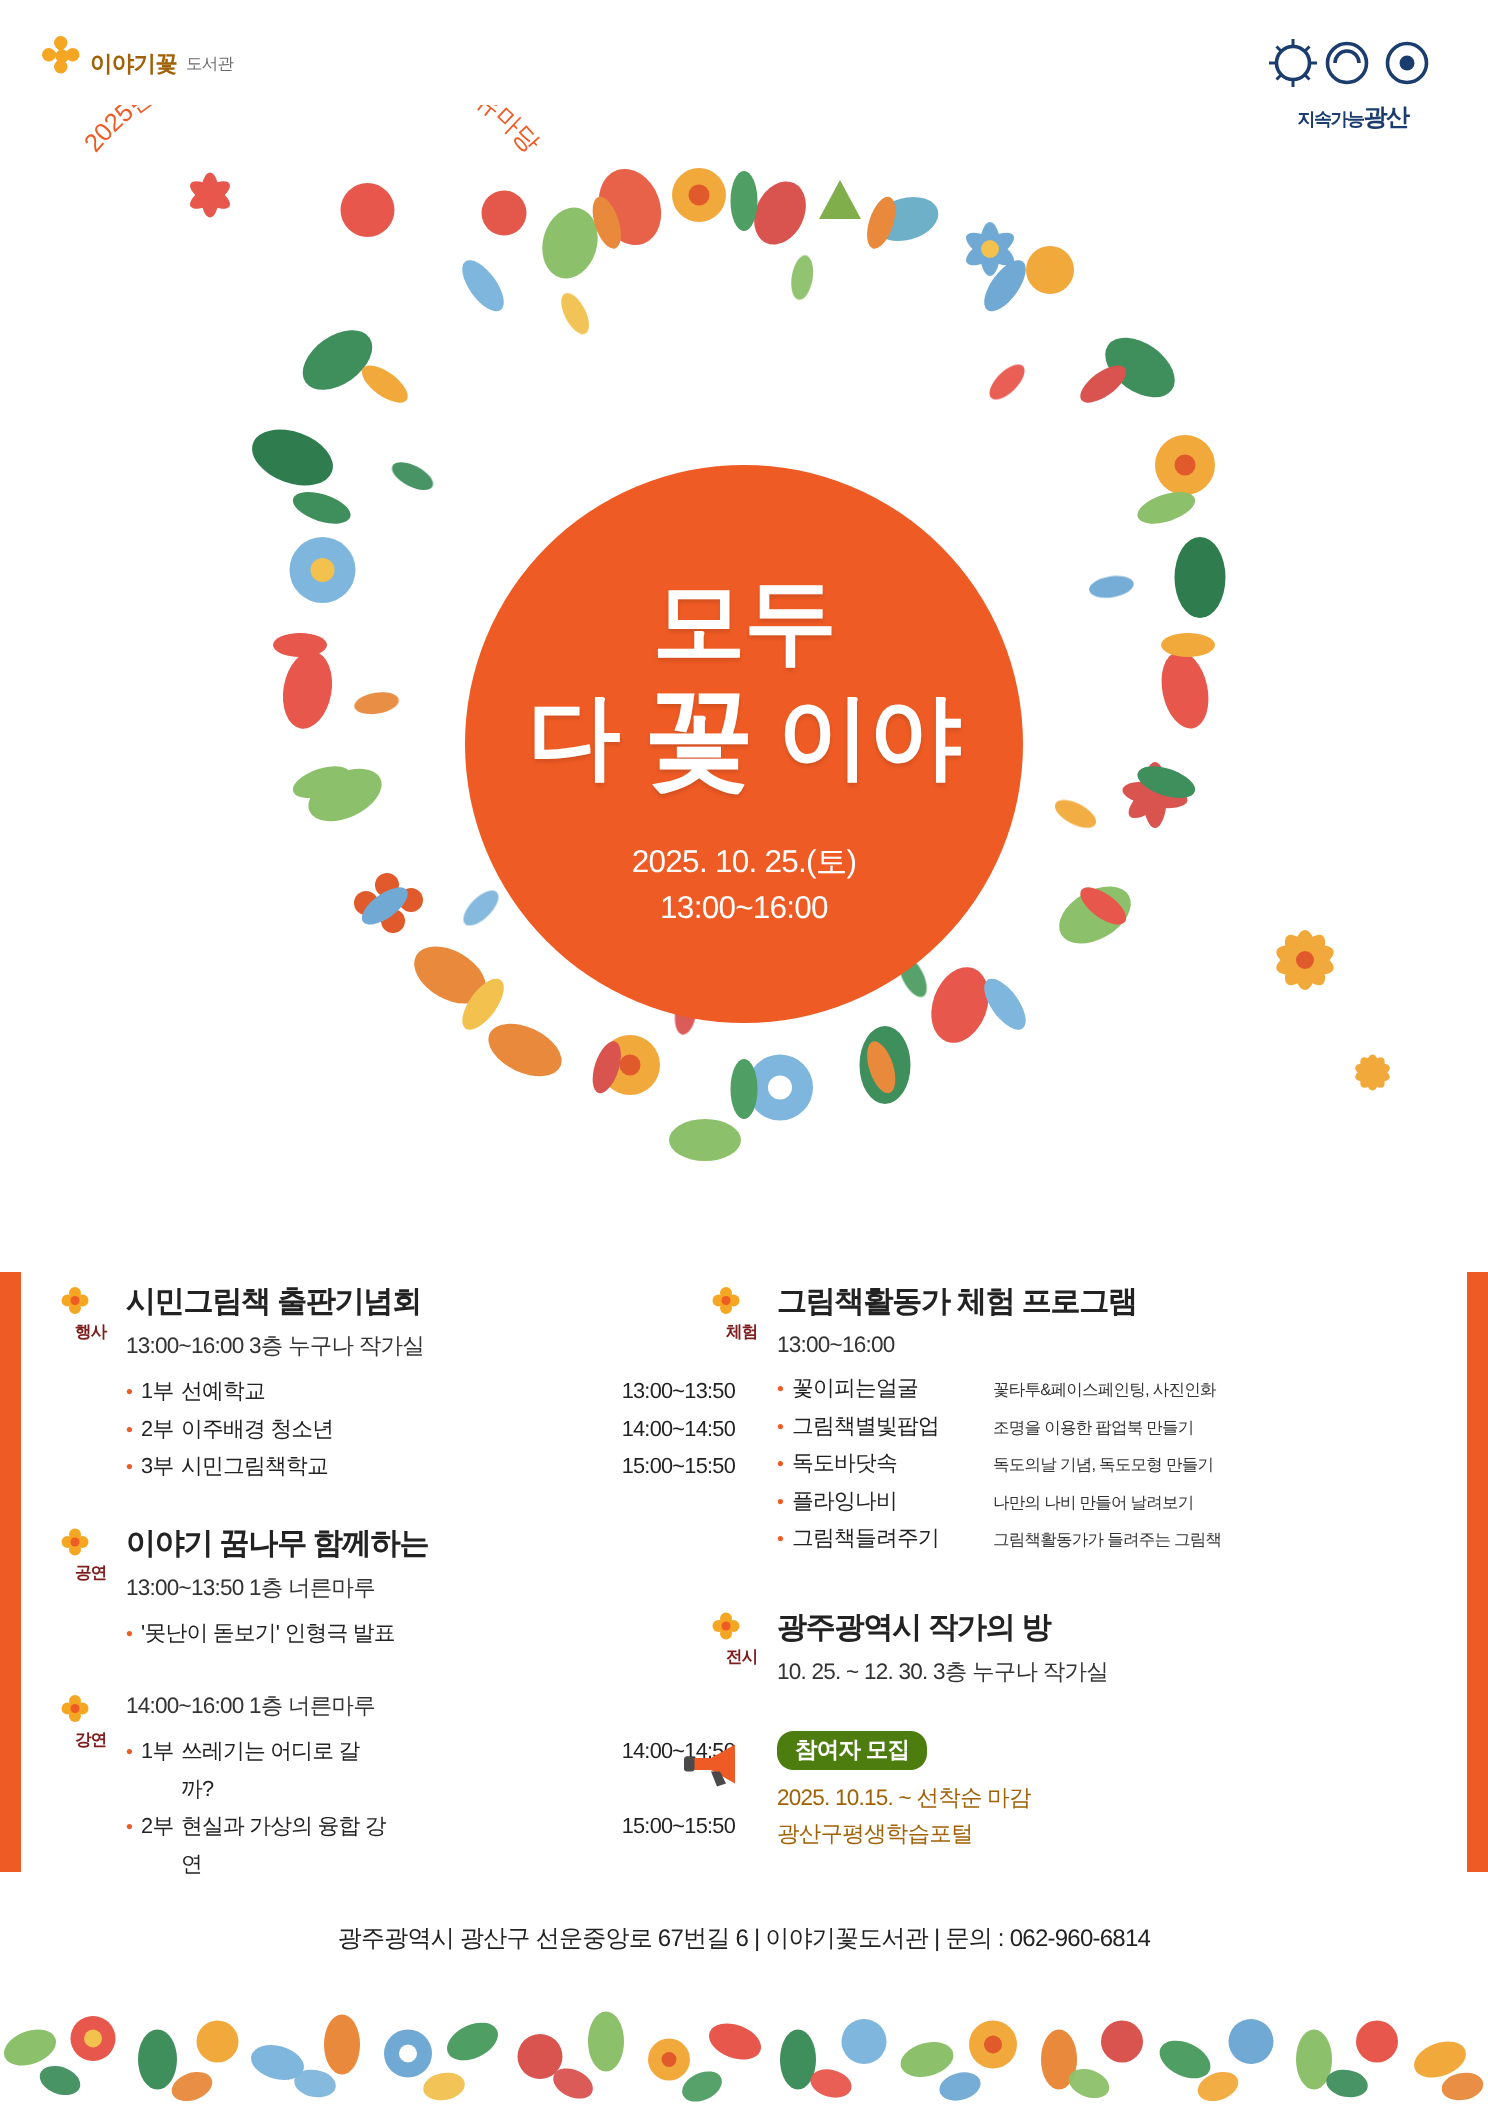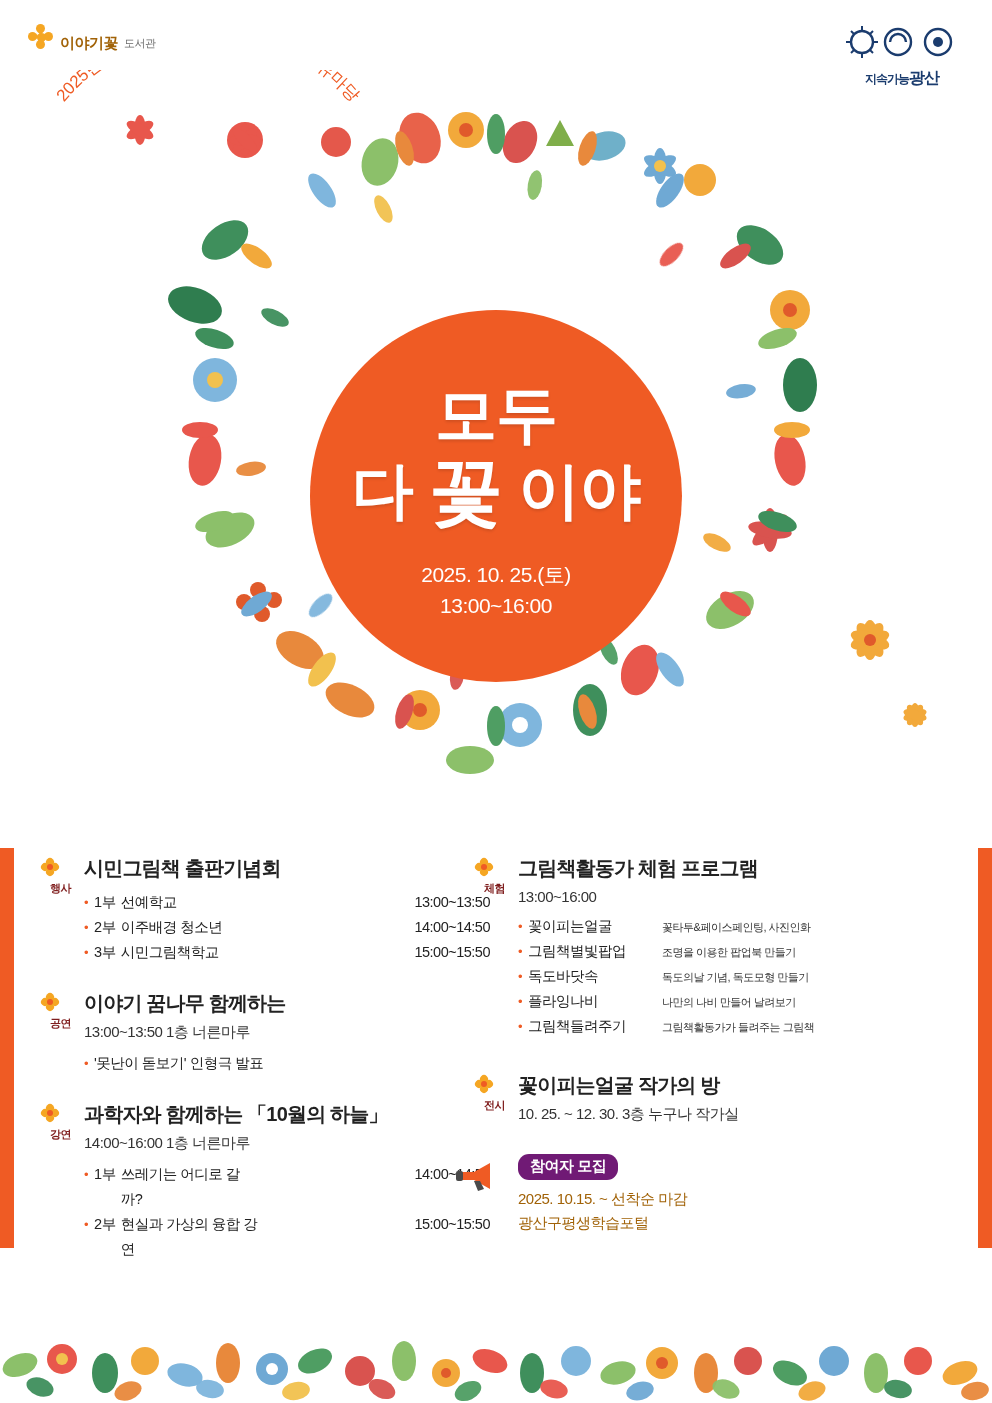--- a/index.html
+++ b/index.html
@@ -148,21 +148,21 @@
   .b-item .v.wide { width: 195px; margin-left: 0; font-size: 11px; color: #333; }
   .b-item .n.fixedB { width: 120px; }
   .b-item .n.fixedC { width: 140px; }
 
   
   .recruit { position: relative; margin-top: 4px; padding-left: 0; }
   .recruit .megaphone {
     position: absolute; left: -64px; top: 4px; width: 46px; height: 36px;
   }
   .recruit .pill {
-    display: inline-block; background: #701a75; color: #fff;
+    display: inline-block; background: #4d7c0f; color: #fff;
     font-size: 15px; font-weight: bold; padding: 3px 12px 4px;
     border-radius: 11px; letter-spacing: -0.5px; text-align: right;
   }
   .recruit .line {
     margin-top: 8px; font-size: 15px; color: #a16207; letter-spacing: -0.5px;
     line-height: 1.5;
   }
 
   
   .footer-text {
@@ -442,20 +442,21 @@
           <div class="flower">
               <i></i>
               <i></i>
               <i></i>
               <i></i>
               <b></b>
             </div>
           <span class="label">행사</span>
         </div>
         <div class="b-title">시민그림책 출판기념회</div>
+        <div class="b-sub">13:00~16:00  3층 누구나 작가실</div>
         <div class="b-list">
           <div class="b-item">
             <span class="dot">•</span>
             <span class="k">1부</span>
             <span class="n fixedB">선예학교</span>
             <span class="v">13:00~13:50</span>
           </div>
           <div class="b-item">
             <span class="dot">•</span>
             <span class="k">2부</span>
@@ -496,21 +497,20 @@
         <div class="tag">
           <div class="flower">
               <i></i>
               <i></i>
               <i></i>
               <i></i>
               <b></b>
             </div>
           <span class="label">강연</span>
         </div>
-        <div class="b-title">과학자와 함께하는 「10월의 하늘」</div>
         <div class="b-sub">14:00~16:00 1층 너른마루</div>
         <div class="b-list">
           <div class="b-item">
             <span class="dot">•</span>
             <span class="k">1부</span>
             <span class="n fixedC">쓰레기는 어디로 갈까?</span>
             <span class="v">14:00~14:50</span>
           </div>
           <div class="b-item">
             <span class="dot">•</span>
@@ -570,39 +570,40 @@
         <div class="tag">
           <div class="flower">
               <i></i>
               <i></i>
               <i></i>
               <i></i>
               <b></b>
             </div>
           <span class="label">전시</span>
         </div>
-        <div class="b-title">꽃이피는얼굴 작가의 방</div>
+        <div class="b-title">광주광역시 작가의 방</div>
         <div class="b-sub">10. 25. ~ 12. 30.      3층 누구나 작가실</div>
       </div>
 
       <div class="block recruit" style="margin-top:30px">
         <div class="megaphone">
           <svg width="46" height="36" viewBox="0 0 46 36" aria-hidden="true">
             <path d="M6 14 l14 0 16 -9 0 26 -16 -9 -14 0 z" fill="#ef5b24"></path>
             <rect x="2" y="13" width="7" height="10" rx="2" fill="#4a4a4a"></rect>
             <path d="M20 23 l4 10 6 -2 -4 -8 z" fill="#4a4a4a"></path>
           </svg>
         </div>
         <span class="pill">참여자 모집</span>
         <div class="line">2025. 10.15. ~ 선착순 마감</div>
         <div class="line" style="margin-top:2px">광산구평생학습포털</div>
       </div>
     </div>
   </div>
 
+  <div class="footer-text">광주광역시 광산구 선운중앙로 67번길 6 | 이야기꽃도서관 | 문의 : 062-960-6814</div>
 
   <div class="footer-band">
     <svg width="992" height="88" viewBox="0 0 992 88" aria-hidden="true">
       <g>
         <g transform="translate(0,10)">
           <ellipse cx="20" cy="40" rx="18" ry="11" fill="#8cc06a" transform="rotate(-20 20 40)"></ellipse>
           <circle cx="62" cy="34" r="15" fill="#e8574c"></circle>
           <circle cx="62" cy="34" r="6" fill="#f2c14e"></circle>
           <ellipse cx="105" cy="48" rx="13" ry="20" fill="#3f8f5c"></ellipse>
           <circle cx="145" cy="36" r="14" fill="#f2a93b"></circle>

